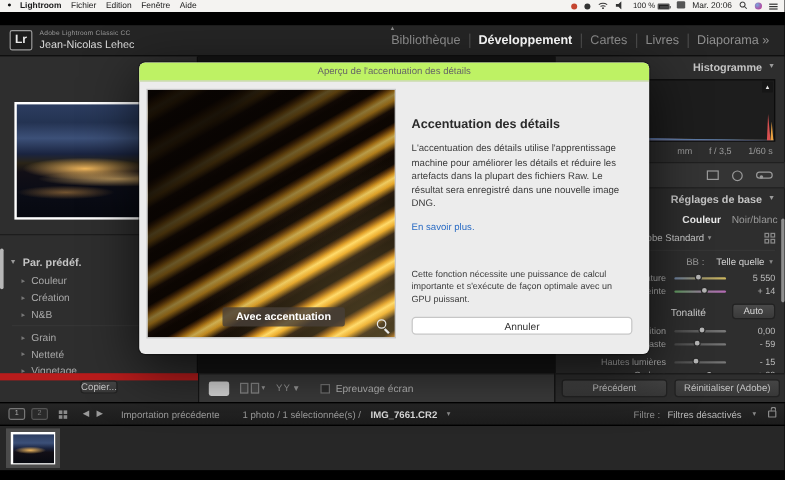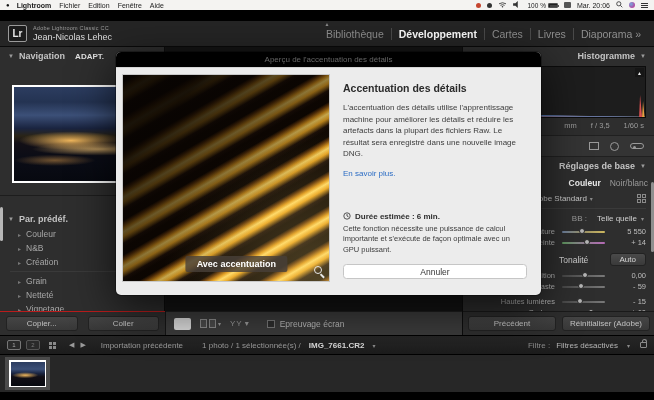--- a/index.html
+++ b/index.html
@@ -60,22 +60,22 @@
     background:
       radial-gradient(ellipse 55% 14% at 42% 57%, rgba(250,190,95,.95), rgba(250,190,95,0) 70%),
       radial-gradient(ellipse 70% 10% at 62% 66%, rgba(255,205,120,.7), rgba(255,205,120,0) 70%),
       radial-gradient(ellipse 40% 8% at 30% 78%, rgba(240,170,80,.45), rgba(240,170,80,0) 75%),
       linear-gradient(180deg, #2c3d60 0%, #243352 16%, #3c5078 30%, #1a2440 44%, #2a2417 52%, #120f16 60%, #0a0c16 78%, #070910 100%); }
   .lp-divider { position:absolute; left:0; width:165px; height:1px; background:#1d1d1d; }
   .presets { position:absolute; left:0; top:163px; width:165px; }
   .preset-item { display:flex; align-items:center; font-size:8.5px; color:#a8a8a8; padding:2px 0 2px 18px; cursor:pointer; }
   .preset-item .g-right { color:#777; font-size:6px; margin-right:5px; }
   .preset-sep { height:1px; background:#242424; border-bottom:1px solid #3a3a3a; margin:2px 10px; }
-  .lp-buttons { position:absolute; left:0; bottom:0; width:165px; height:24px; background:#2e2e2e; border-top:1px solid #b91c1c;
-                display:flex; align-items:center; gap:10px; padding:0 6px; }
+  .lp-buttons { position:absolute; left:0; bottom:0; width:165px; height:24px; background:#2e2e2e; border-top:6px solid #b91c1c;
+                display:flex; align-items:center; gap:10px; padding:0 6px;flex-direction:column; }
   .lr-btn { background:linear-gradient(180deg,#454545,#383838); border:1px solid #222; border-radius:3px;
             color:#c2c2c2; font-size:8px; height:15px; display:flex; align-items:center; justify-content:center; cursor:pointer; }
   .lp-buttons .lr-btn { flex:1; }
 
   
   .canvas { position:absolute; left:166px; top:0; width:296px; height:264px; background:#141414; }
 
   
   .toolbar { position:absolute; left:166px; top:264px; width:296px; height:24px; background:#3b3b3b; border-top:1px solid #1f1f1f;
              display:flex; align-items:center; gap:9px; padding:0 8px; }
@@ -129,34 +129,34 @@
   .auto-btn { margin-left:auto; background:linear-gradient(180deg,#4a4a4a,#3a3a3a); border:1px solid #222; border-radius:3px;
               color:#d5d5d5; font-size:8px; padding:1px 9px; cursor:pointer; }
   .rp-buttons { position:absolute; left:0; bottom:0; width:192px; height:24px; border-top:1px solid #1a1a1a;
                 display:flex; align-items:center; gap:6px; padding:0 5px; background:#2e2e2e; }
   .rp-buttons .lr-btn { flex:1; }
 
   
   .dialog { position:absolute; left:116px; top:5px; width:425px; height:243px; background:#ececec; border-radius:5px;
             overflow:hidden; box-shadow:0 12px 45px rgba(0,0,0,.7), 0 0 0 1px rgba(0,0,0,.3); z-index:50; }
   .dlg-title { height:16px; display:flex; align-items:center; justify-content:center; font-size:8px; color:#666;
-               border-bottom:1px solid #d4d4d4; background:#000000; }
+               border-bottom:1px solid #d4d4d4; background:#bef264; }
   .dlg-body { display:flex; padding:6px; height:227px; }
   .dlg-preview { position:relative; width:208px; height:208px; flex:none; border:1px solid #c9c9c9; overflow:hidden;
     background:
       linear-gradient(315deg, rgba(0,0,0,0) 30%, rgba(10,5,2,.55) 55%, rgba(8,4,2,.93) 80%),
       radial-gradient(circle at 95% 100%, rgba(255,225,130,.28), rgba(255,225,130,0) 55%),
       repeating-linear-gradient(150deg, #0e0702 0px, #0e0702 6px, #6b3c0a 9px, #e09a1d 13px, #ffd966 16px, #eaa623 20px, #1c0f08 26px, #0e0702 30px);
   }
   .preview-label { position:absolute; left:55%; bottom:9px; transform:translateX(-50%); background:rgba(72,64,56,.82);
                    color:#fff; font-weight:bold; font-size:9px; padding:3px 11px; border-radius:2px; white-space:nowrap; }
   .loupe-cursor { position:absolute; right:7px; bottom:7px; width:8px; height:8px; border:1.5px solid #e8e8e8; border-radius:50%; }
   .loupe-cursor::after { content:""; position:absolute; right:-4px; bottom:-3px; width:5px; height:1.5px; background:#e8e8e8;
                          transform:rotate(45deg); }
-  .dlg-right { flex:1; display:flex; flex-direction:column; padding:8px 8px 4px 13px; }
+  .dlg-right { flex:1; display:flex; flex-direction:column; padding:8px 8px 4px 13px;margin-top:16px; }
   .dlg-heading { font-size:10.5px; font-weight:bold; color:#2a2a2a; margin-bottom:8px; }
   .dlg-text { font-size:8px; color:#3c3c3c; line-height:1.45; margin-bottom:9px; }
   .dlg-link { font-size:8px; color:#2b6cc4; cursor:pointer; }
   .dlg-spacer { flex:1; }
   .estimate-row { display:flex; align-items:center; gap:4px; font-size:8px; font-weight:bold; color:#2e2e2e; margin-bottom:3px; }
   .gpu-note { font-size:7.5px; color:#3c3c3c; line-height:1.4; margin-bottom:9px; }
   .dlg-buttons { display:flex; gap:7px; margin-bottom:6px; }
   .btn-cancel { flex:1.25; height:15px; background:#fff; border:1px solid #c6c6c6; border-radius:3.5px; color:#333;
                 font-size:8.5px; display:flex; align-items:center; justify-content:center; cursor:pointer; }
   .btn-confirm { flex:1; height:15px; background:#3273d8; border:1px solid #2a64c0; border-radius:3.5px; color:#fff;
@@ -259,45 +259,40 @@
       <span class="module active">Développement</span>
       <span class="module">Cartes</span>
       <span class="module">Livres</span>
       <span class="module">Diaporama »</span>
     </div>
   </div>
 
   <div class="main">
 
     <div class="left-panel">
-      <div class="panel-hdr">
-        <span class="g-down"></span>
-        <span>Navigation</span>
-        <span class="zoom-mode">ADAPT.</span>
-      </div>
       <div class="nav-thumb">
           <div class="nav-img"></div>
         </div>
       <div class="lp-divider" style="top:148px;"></div>
       <div class="presets">
         <div class="panel-hdr">
           <span class="g-down"></span>
           <span>Par. prédéf.</span>
         </div>
         <div class="preset-item">
             <span class="g-right"></span>
             <span>Couleur</span>
           </div>
         <div class="preset-item">
             <span class="g-right"></span>
+            <span>Création</span>
+          </div>
+        <div class="preset-item">
+            <span class="g-right"></span>
             <span>N&amp;B</span>
-          </div>
-        <div class="preset-item">
-            <span class="g-right"></span>
-            <span>Création</span>
           </div>
         <div class="preset-sep"></div>
         <div class="preset-item">
             <span class="g-right"></span>
             <span>Grain</span>
           </div>
         <div class="preset-item">
             <span class="g-right"></span>
             <span>Netteté</span>
           </div>
@@ -438,27 +433,20 @@
       <div class="dlg-body">
         <div class="dlg-preview">
           <span class="preview-label">Avec accentuation</span>
           <span class="loupe-cursor"></span>
         </div>
         <div class="dlg-right">
           <div class="dlg-heading">Accentuation des détails</div>
           <div class="dlg-text">L'accentuation des détails utilise l'apprentissage machine pour améliorer les détails et réduire les artefacts dans la plupart des fichiers Raw. Le résultat sera enregistré dans une nouvelle image DNG.</div>
           <div class="dlg-link">En savoir plus.</div>
           <div class="dlg-spacer"></div>
-          <div class="estimate-row">
-            <svg width="8" height="8" viewBox="0 0 10 10">
-                <circle cx="5" cy="5" r="4" stroke="#2e2e2e" fill="none" stroke-width="1"></circle>
-                <path d="M5 2.5V5l2 1.2" stroke="#2e2e2e" fill="none" stroke-width="1"></path>
-              </svg>
-            <span>Durée estimée : 6 min.</span>
-          </div>
           <div class="gpu-note">Cette fonction nécessite une puissance de calcul importante et s'exécute de façon optimale avec un GPU puissant.</div>
           <div class="dlg-buttons">
             <div class="btn-cancel">Annuler</div>
           </div>
         </div>
       </div>
     </div>
   </div>
 
   <div class="filmbar">

